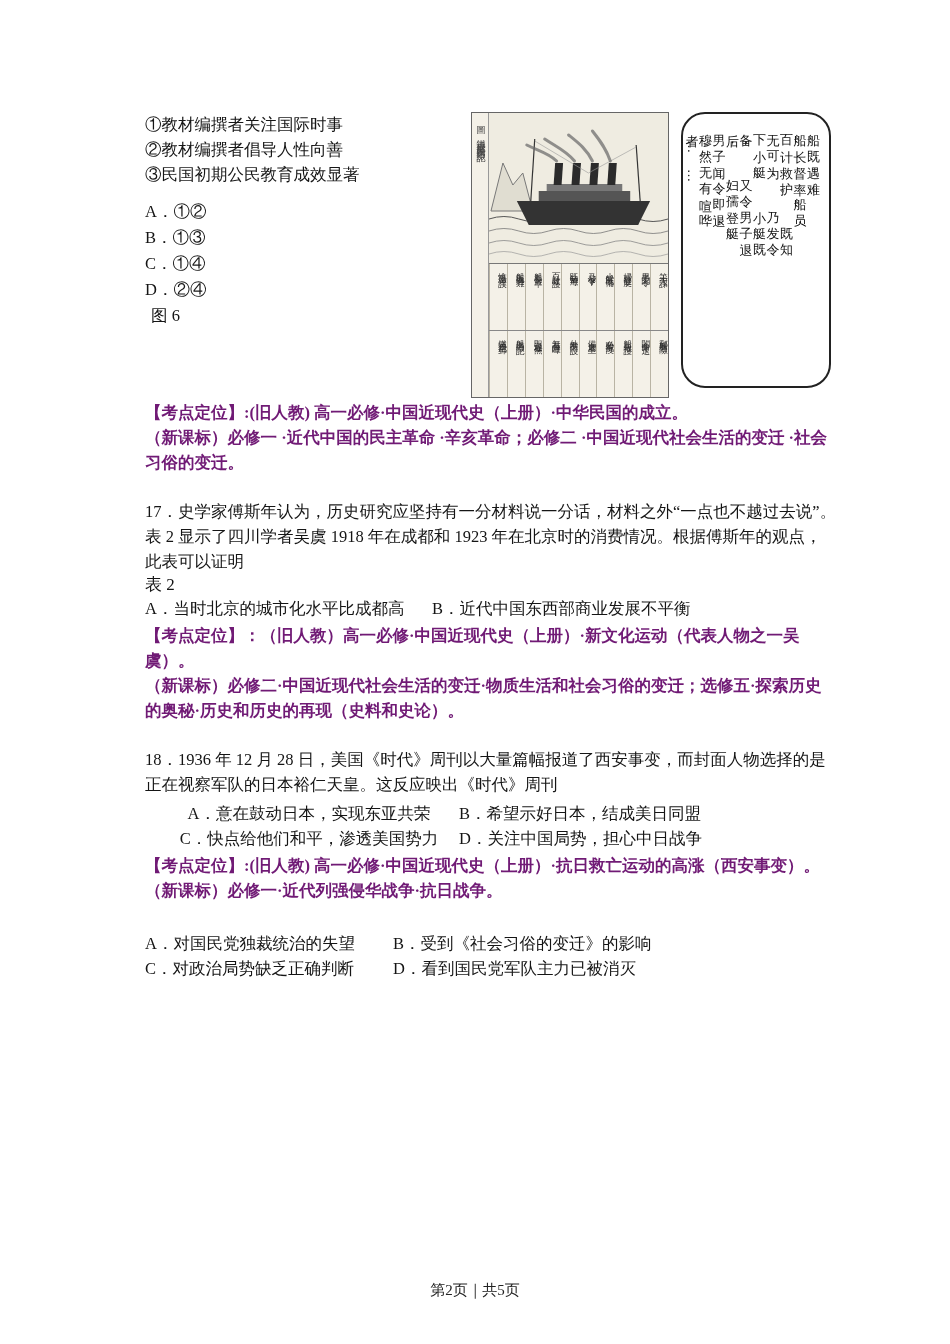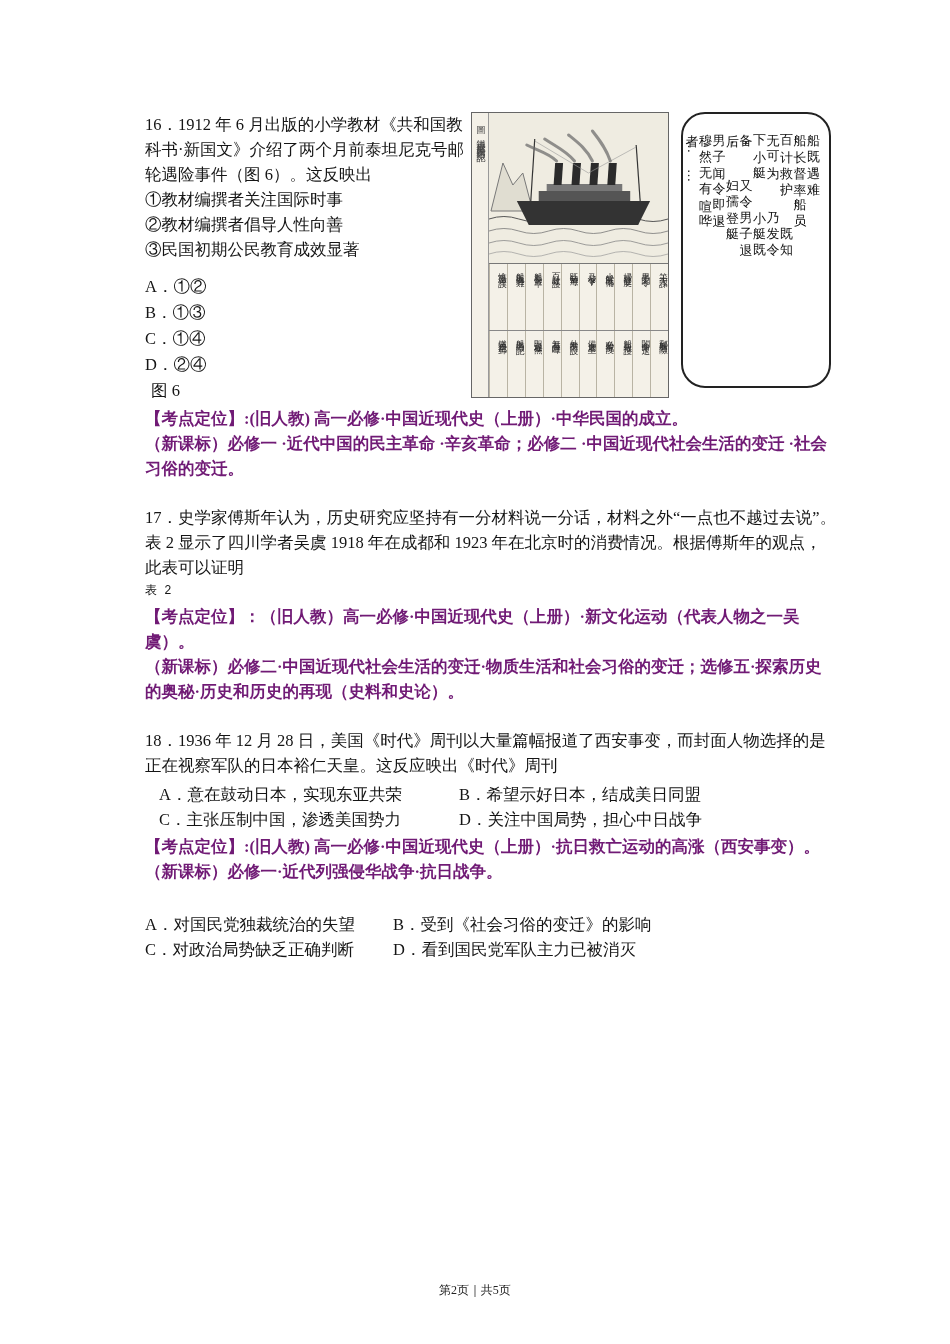--- a/index.html
+++ b/index.html
@@ -25,42 +25,41 @@
   .fig-grid{flex:1;border-top:1px solid #777;display:flex;flex-direction:column;}
   .fig-grid-row{flex:1;display:flex;}
   .fig-grid-row:first-child{border-bottom:1px solid #888;}
   .fig-col{flex:1;border-left:1px solid #b9b4a4;writing-mode:vertical-rl;font-size:8.5px;
            line-height:9px;letter-spacing:2px;color:#2a2a2a;padding-top:2px;overflow:hidden;}
   .bubble{flex:0 0 150px;width:150px;height:276px;box-sizing:border-box;margin-left:12px;
           border:2px solid #222;border-radius:24px;padding:10px 9px;
           writing-mode:vertical-rl;font-size:13px;line-height:13.5px;letter-spacing:16px;color:#111;}
   .bubble span{display:block;}
   
-  .tbl-label{font-size:12px;line-height:22px;font-family:Liberation Mono, monospace;}
+  .tbl-label{font-size:17px;line-height:22px;}
   table.consume{border-collapse:collapse;margin:0 0 4px 84px;font-size:15px;}
   table.consume td{border:1px solid #555;height:20px;padding:0 8px;line-height:20px;}
   .colw1{width:160px;} .colw2{width:150px;} .colw3{width:150px;}
   
   .optline{line-height:25px;}
   .optA{display:inline-block;}
-  .w287{width:287px;} .w300{width:300px;} .w248{width:248px;}
+  .w287{width:287px;} .w300{width:300px;text-align:center;} .w248{width:248px;}
   .ind14{padding-left:14px;} .gap4{height:4px;}
   .footer{position:absolute;left:0;right:0;top:1280px;text-align:center;
-          font-size:12px;color:#222;line-height:20px;}
+          font-size:15px;color:#222;line-height:20px;}
 </style>
 </head>
 <body>
 
 <div class="page">
   <div class="content">
 
     <section class="sec">
       <div class="q16-row">
         <div class="q16-left">
-          <p class="stem">16．1912 年 6 月出版的小学教材《共和国教科书·新国文》介绍了两个月前泰坦尼克号邮轮遇险事件（图 6）。这反映出</p>
           <div class="q16-items">
             <div>①教材编撰者关注国际时事</div>
             <div>②教材编撰者倡导人性向善</div>
             <div>③民国初期公民教育成效显著</div>
           </div>
           <div class="q16-opts">
             <div>A．①②</div>
             <div>B．①③</div>
             <div>C．①④</div>
             <div>D．②④</div>
@@ -141,34 +140,37 @@
 
       <div class="notes">
         <p class="note">【考点定位】:(旧人教) 高一必修·中国近现代史（上册）·中华民国的成立。</p>
         <p class="note">（新课标）必修一 ·近代中国的民主革命 ·辛亥革命；必修二 ·中国近现代社会生活的变迁 ·社会习俗的变迁。</p>
       </div>
     </section>
 
     <section class="sec">
       <p class="stem">17．史学家傅斯年认为，历史研究应坚持有一分材料说一分话，材料之外“一点也不越过去说”。表 2 显示了四川学者吴虞 1918 年在成都和 1923 年在北京时的消费情况。根据傅斯年的观点，此表可以证明</p>
       <p class="tbl-label">表 2</p>
+      <div class="optline">
+        <span class="optA w287">A．当时北京的城市化水平比成都高</span><span>B．近代中国东西部商业发展不平衡</span>
+      </div>
       <div class="notes">
         <p class="note">【考点定位】：（旧人教）高一必修·中国近现代史（上册）·新文化运动（代表人物之一吴虞）。</p>
         <p class="note">（新课标）必修二·中国近现代社会生活的变迁·物质生活和社会习俗的变迁；选修五·探索历史的奥秘·历史和历史的再现（史料和史论）。</p>
       </div>
     </section>
 
     <section class="sec">
       <p class="stem">18．1936 年 12 月 28 日，美国《时代》周刊以大量篇幅报道了西安事变，而封面人物选择的是正在视察军队的日本裕仁天皇。这反应映出《时代》周刊</p>
       <div class="gap4"></div>
       <div class="optline ind14">
         <span class="optA w300">A．意在鼓动日本，实现东亚共荣</span><span>B．希望示好日本，结成美日同盟</span>
       </div>
       <div class="optline ind14">
-        <span class="optA w300">C．主张压制中国，渗透美国势力</span><span>D．关注中国局势，担心中日战争</span>
+        <span class="optA w300">C．快点给他们和平，渗透美国势力</span><span>D．关注中国局势，担心中日战争</span>
       </div>
       <div class="notes">
         <p class="note">【考点定位】:(旧人教) 高一必修·中国近现代史（上册）·抗日救亡运动的高涨（西安事变）。</p>
         <p class="note">（新课标）必修一·近代列强侵华战争·抗日战争。</p>
       </div>
     </section>
 
     <section class="sec">
       <div class="gap4"></div>
       <div class="optline">

